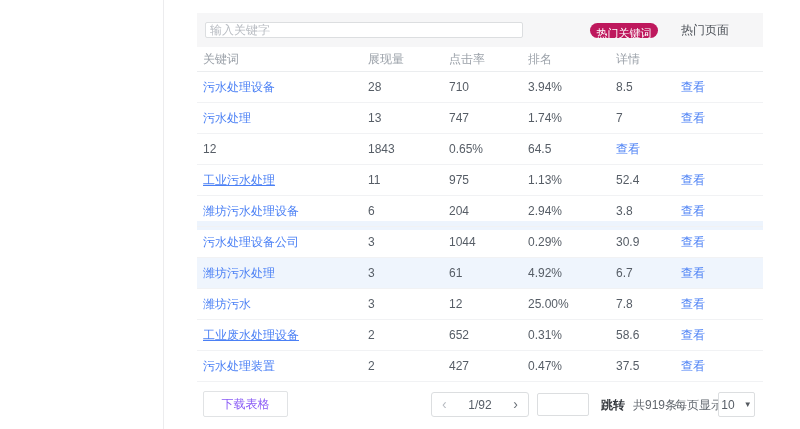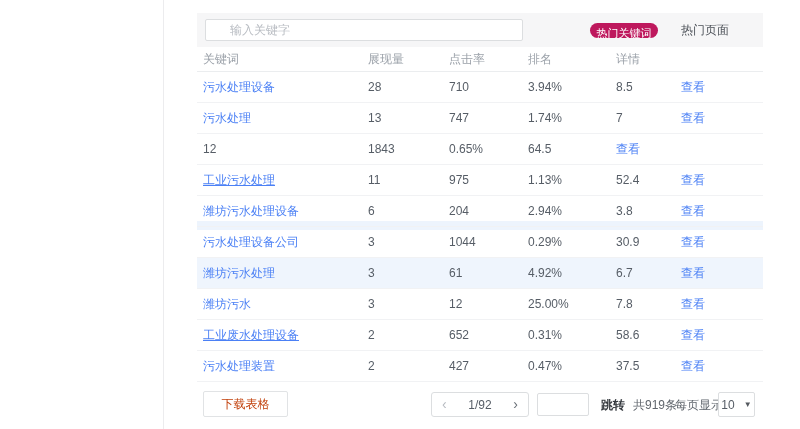--- a/index.html
+++ b/index.html
@@ -4,22 +4,22 @@
 <style>
   * { margin:0; padding:0; box-sizing:border-box; }
   html,body { width:800px; height:429px; background:#ffffff; overflow:hidden;
               font-family:"Liberation Sans","DejaVu Sans",sans-serif; }
   .canvas { position:relative; width:800px; height:429px; background:#fff; }
   .v-divider { position:absolute; left:163px; top:0; width:1px; height:429px; background:#ececee; }
   .content { position:absolute; left:197px; top:0; width:566px; }
 
   
   .toolbar { margin-top:13px; height:34px; background:#f6f6f7; display:flex; align-items:center; }
-  .search-input { margin-left:8px; width:318px; height:22px; border:1px solid #dcdee0; border-radius:2px;
-                  background:#fff; font-size:12px; color:#555; padding:0 24px; outline:none;
+  .search-input { margin-left:8px; width:318px; height:16px; border:1px solid #dcdee0; border-radius:2px;
+                  background:#fff; font-size:12px; color:#555; padding:0 4px; outline:none;
                   font-family:"Liberation Sans","DejaVu Sans",sans-serif; }
   .search-input::placeholder { color:#b8bcc2; }
   .spacer { flex:1; }
   .btn-primary { width:68px; height:15px; border:none; border-radius:11px; background:#be185d;
                  color:#fff; font-size:11px; line-height:21px; text-align:center; cursor:pointer;
                  font-family:"Liberation Sans","DejaVu Sans",sans-serif; }
   .hot-pages { margin-left:23px; margin-right:34px; font-size:12px; color:#4d5259; cursor:pointer; }
 
   
   .grid { display:grid; grid-template-columns:171px 81px 79px 88px 65px 1fr; align-items:center; }
@@ -30,21 +30,21 @@
   .cell { font-size:12px; color:#565d66; }
   a.cell { color:#4b80f5; text-decoration:none; cursor:pointer; }
   a.cell.underline { text-decoration:underline; }
   .trow.highlighted { background:#eff5fd; }
   .trow.tint-bottom { background:linear-gradient(to bottom,#ffffff 84%,#edf4fd 84%); }
   .trow.tint-top { background:linear-gradient(to bottom,#edf4fd 10%,#ffffff 10%); }
 
   
   .footer { position:relative; height:28px; margin-top:8px; }
   .download { position:absolute; left:6px; top:1px; width:85px; height:26px; background:#fff;
-              border:1px solid #e1e3e5; border-radius:2px; font-size:12px; color:#c2410c; cursor:pointer;
+              border:1px solid #e1e3e5; border-radius:2px; font-size:12px; color:#8b5cf6; cursor:pointer;
               font-family:"Liberation Sans","DejaVu Sans",sans-serif; }
   .pager { position:absolute; left:234px; top:2px; width:98px; height:25px; border:1px solid #dcdee0;
            border-radius:3px; background:#fff; display:flex; align-items:center;
            justify-content:space-between; padding:0 10px; }
   .pager .arrow { font-size:14px; line-height:23px; cursor:pointer; }
   .pager .prev { color:#b7bbc1; }
   .pager .next { color:#6a7077; }
   .pager .pageind { font-size:12px; color:#565d66; }
   .jump-input { position:absolute; left:340px; top:3px; width:52px; height:23px; border:1px solid #dcdee0;
                 border-radius:2px; background:#fff; font-size:12px; color:#555; padding:0 6px; outline:none; }

